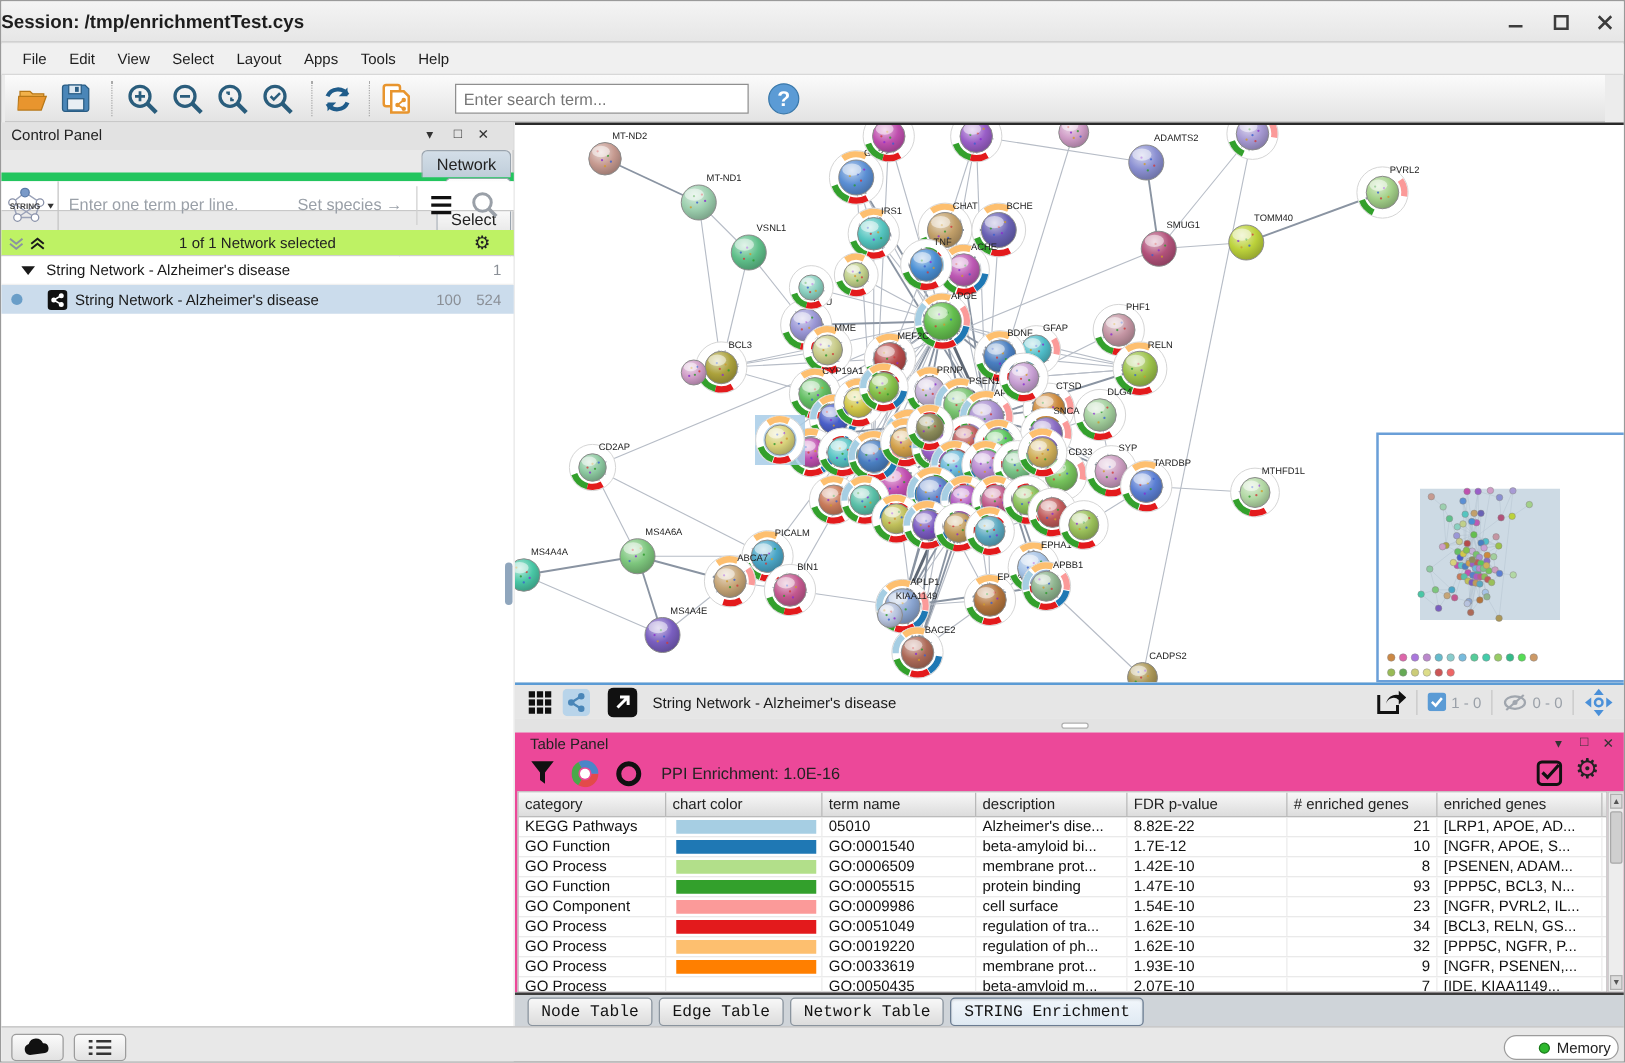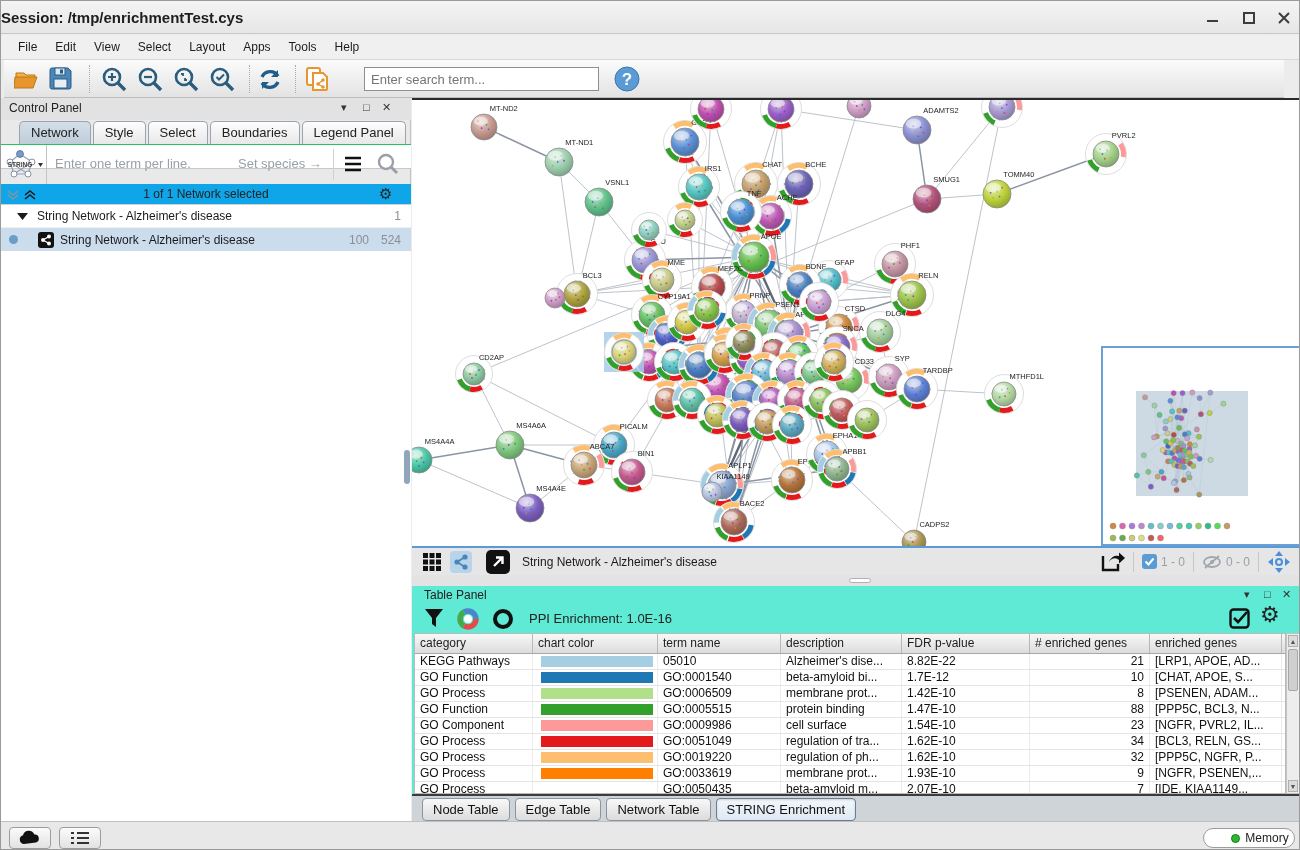--- a/index.html
+++ b/index.html
@@ -24,30 +24,30 @@
     background:linear-gradient(#fbfbfb,#e3e3e3); border-bottom:1px solid #bdbdbd; }
   .tbsep { top:5px; width:1px; height:28px; border-left:1px dotted #aaa; }
   #search-input { left:360px; top:7px; width:235px; height:24px; border:1px solid #8f8f8f; background:#fff;
     font-size:13px; padding:0 6px; color:#444; font-family:inherit; }
 
   
   #control-panel { left:0; top:97px; width:410px; height:723px; background:#e9e9e9; border-right:1px solid #c2c2c2; }
   #cp-header { left:0; top:0; width:410px; height:22px; background:#e2e2e2; }
   #cp-title { left:8px; top:3px; font-size:12px; color:#222; }
   .panel-glyph { font-size:11px; color:#333; top:3px; }
-  #cp-tabs { left:0; top:22px; width:410px; height:25px; border-bottom:1px solid #22c55e; display:flex; align-items:flex-end; padding-left:18px; }
+  #cp-tabs { left:0; top:22px; width:410px; height:25px; border-bottom:7px solid #22c55e; display:flex; align-items:flex-end; padding-left:18px;flex-direction:column; }
   .cp-tab { font-size:13px; color:#222; background:linear-gradient(#fdfdfd,#e8e8e8); border:1px solid #9aa4ae;
     border-bottom:none; border-radius:5px 5px 0 0; padding:3px 11px 3px 11px; margin-right:2px; height:23px; }
   .cp-tab.sel { background:linear-gradient(#d3dee8,#bfcdd9); font-weight:normal; }
   #string-bar { left:0px; top:47px; width:410px; height:24px; background:#fff; border-bottom:1px solid #c8c8c8; }
   #string-logo-box { left:0; top:0; width:46px; height:39px; border-right:1px solid #c4c4c4; }
   #string-placeholder { left:54px; top:11px; font-size:13px; color:#9aa0a8; }
   #species-label { left:237px; top:11px; font-size:13px; color:#9aa0a8; }
   #string-menu-sep { left:332px; top:4px; height:31px; border-left:1px solid #d0d0d0; }
-  #sel-bar { left:0; top:86px; width:410px; height:21px; background:#0ea5e9; border-bottom:1px solid #cfcfcf; }
+  #sel-bar { left:0; top:86px; width:410px; height:21px; background:#bef264; border-bottom:1px solid #cfcfcf; }
   #sel-bar-text { width:100%; text-align:center; font-size:12px; color:#222; line-height:21px; }
   #net-tree { left:0; top:107px; width:410px; height:690px; background:#fff; border-bottom:1px solid #c2c2c2;}
   .tree-row { position:relative; height:23px; display:flex; align-items:center; font-size:12px; color:#1a1a1a; }
   .tree-row.child-sel { background:#cbdcec; }
   .tree-count { color:#8a8f96; }
   #cp-grip { left:403px; top:352px; width:6px; height:34px; background:#8fa6bd; border-radius:3px; }
 
   
   #network-canvas { left:411px; top:97px; width:889px; height:448px; background:#fff; border-top:2px solid #2a2a2a; overflow:hidden; }
   #network-toolbar { left:411px; top:545px; width:889px; height:29px; background:#e6e6e6; border-top:2px solid #5b9bd5;
@@ -55,40 +55,40 @@
   #net-title { font-size:12px; color:#1a1a1a; margin-left:12px; }
   .badge-text { font-size:12px; color:#9aa0a8; margin-left:4px; }
   .ntb-sep { width:1px; height:20px; border-left:1px solid #c6c6c6; margin:0 8px; }
   #splitter-row { left:411px; top:574px; width:889px; height:11px; background:#e3e3e3; }
   #splitter-grip { left:437px; top:3px; width:22px; height:5px; background:#fff; border:1px solid #b0b0b0; border-radius:3px; }
 
   
   #birdseye { left:1100px; top:345px; width:200px; height:200px; background:#fff; border:2px solid #6a9fd8; }
 
   
-  #table-panel { left:411px; top:585px; width:889px; height:208px; background:#5eead4;padding-left:16px; }
+  #table-panel { left:411px; top:585px; width:889px; height:208px; background:#ec4899;padding-left:16px; }
   #tp-title { left:12px; top:2px; font-size:12px; color:#222; }
   #tp-toolbar { left:0; top:19px; width:889px; height:28px; }
   #ppi-label { left:117px; top:6px; font-size:13px; color:#222; }
   #enrich-table { left:2px; top:47px; width:872px; height:161px; overflow:hidden; background:#fff; border:1px solid #b9b9b9; }
   #thead { display:flex; height:20px; background:linear-gradient(#f8f8f8,#dcdcdc); border-bottom:1px solid #a8a8a8; }
   .th { font-size:12px; color:#222; padding:2px 5px; border-right:1px solid #b9b9b9; overflow:hidden; white-space:nowrap; }
   .tr { display:flex; height:16px; border-bottom:1px solid #e4e4e4; background:#fff; }
   .td { font-size:12px; color:#111; padding:0px 5px; border-right:1px solid #ececec; overflow:hidden; white-space:nowrap; }
   .td.num { text-align:right; }
   .swatch { margin:2px 3px; height:11px; width:112px; }
   #v-scroll { left:874px; top:47px; width:14px; height:161px; background:#ededed; border:1px solid #c4c4c4; }
   .scroll-arrow { left:1px; width:10px; height:12px; background:#dcdcdc; border:1px solid #b0b0b0; font-size:7px; color:#555; text-align:center; line-height:11px; }
   #v-thumb { left:1px; top:15px; width:10px; height:42px; background:#cfcfcf; border:1px solid #a8a8a8; border-radius:2px; }
 
   
   #bottom-tabs { left:411px; top:793px; width:889px; height:27px; background:#cfd4d9; border-top:2px solid #3c3c3c;
     display:flex; align-items:flex-start; padding-left:10px; }
   .btab { font-size:13px; color:#111; background:linear-gradient(#f8f8f8,#dcdcdc); border:1px solid #8a949e;
-    border-radius:4px; padding:3px 10px; margin-right:5px; margin-top:2px; }
+    border-radius:4px; padding:3px 10px; margin-right:5px; margin-top:2px;font-family:Liberation Mono, monospace; }
   .btab.sel { background:linear-gradient(#f2f7fc,#dfe9f2); border-color:#6a7c92; box-shadow:inset 0 1px 2px rgba(0,0,0,.15); }
 
   
   #statusbar { left:0; top:820px; width:1300px; height:30px; background:#e8e8e8; border-top:1px solid #c0c0c0; }
   .status-btn { top:5px; height:22px; background:linear-gradient(#fbfbfb,#e2e2e2); border:1px solid #9c9c9c; border-radius:4px; }
   #memory-btn { left:1202px; top:6px; width:92px; height:20px; background:#fff; border:1px solid #9c9c9c; border-radius:10px;
     font-size:12px; color:#222; display:flex; align-items:center; justify-content:center; gap:5px;padding-left:22px; }
   #memory-dot { width:9px; height:9px; border-radius:50%; background:#2db82d; border:1px solid #1a7a1a; }
 </style>
 </head>
@@ -2519,42 +2519,42 @@
         </div>
         <div class="tr">
           <div class="td" style="width: 118px;">GO Function</div>
           <div class="td" style="width: 125px;">
             <div class="swatch" style="background: rgb(31, 120, 180);"></div>
           </div>
           <div class="td" style="width: 123px;">GO:0001540</div>
           <div class="td" style="width: 121px;">beta-amyloid bi...</div>
           <div class="td" style="width: 128px;">1.7E-12</div>
           <div class="td num" style="width: 120px;">10</div>
-          <div class="td" style="width: 132px;">[CHAT, APOE, S...</div>
+          <div class="td" style="width: 132px;">[NGFR, APOE, S...</div>
         </div>
         <div class="tr">
           <div class="td" style="width: 118px;">GO Process</div>
           <div class="td" style="width: 125px;">
             <div class="swatch" style="background: rgb(178, 223, 138);"></div>
           </div>
           <div class="td" style="width: 123px;">GO:0006509</div>
           <div class="td" style="width: 121px;">membrane prot...</div>
           <div class="td" style="width: 128px;">1.42E-10</div>
           <div class="td num" style="width: 120px;">8</div>
           <div class="td" style="width: 132px;">[PSENEN, ADAM...</div>
         </div>
         <div class="tr">
           <div class="td" style="width: 118px;">GO Function</div>
           <div class="td" style="width: 125px;">
             <div class="swatch" style="background: rgb(51, 160, 44);"></div>
           </div>
           <div class="td" style="width: 123px;">GO:0005515</div>
           <div class="td" style="width: 121px;">protein binding</div>
           <div class="td" style="width: 128px;">1.47E-10</div>
-          <div class="td num" style="width: 120px;">88</div>
+          <div class="td num" style="width: 120px;">93</div>
           <div class="td" style="width: 132px;">[PPP5C, BCL3, N...</div>
         </div>
         <div class="tr">
           <div class="td" style="width: 118px;">GO Component</div>
           <div class="td" style="width: 125px;">
             <div class="swatch" style="background: rgb(251, 154, 153);"></div>
           </div>
           <div class="td" style="width: 123px;">GO:0009986</div>
           <div class="td" style="width: 121px;">cell surface</div>
           <div class="td" style="width: 128px;">1.54E-10</div>

